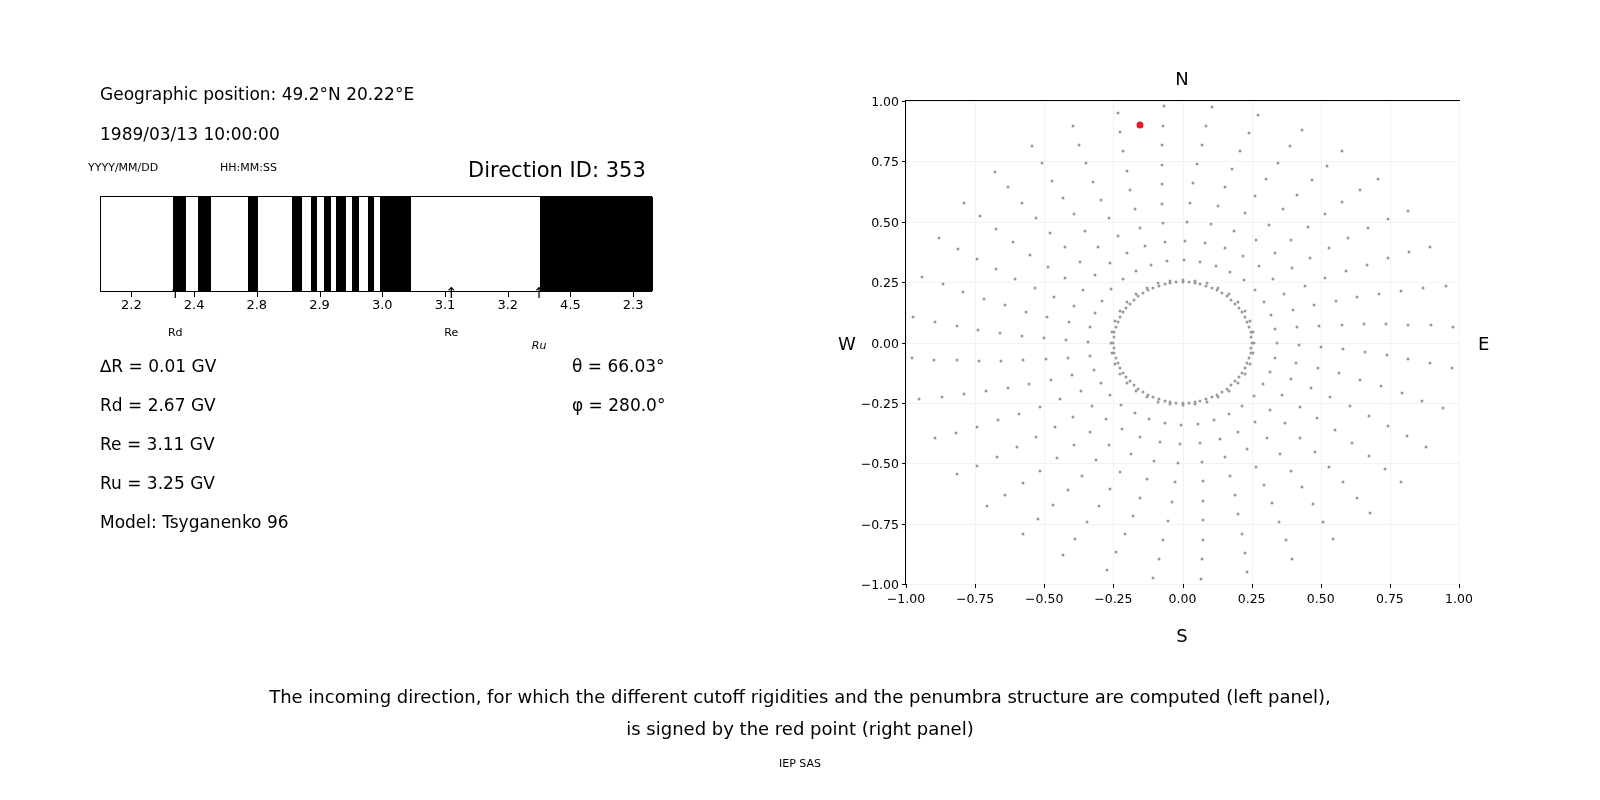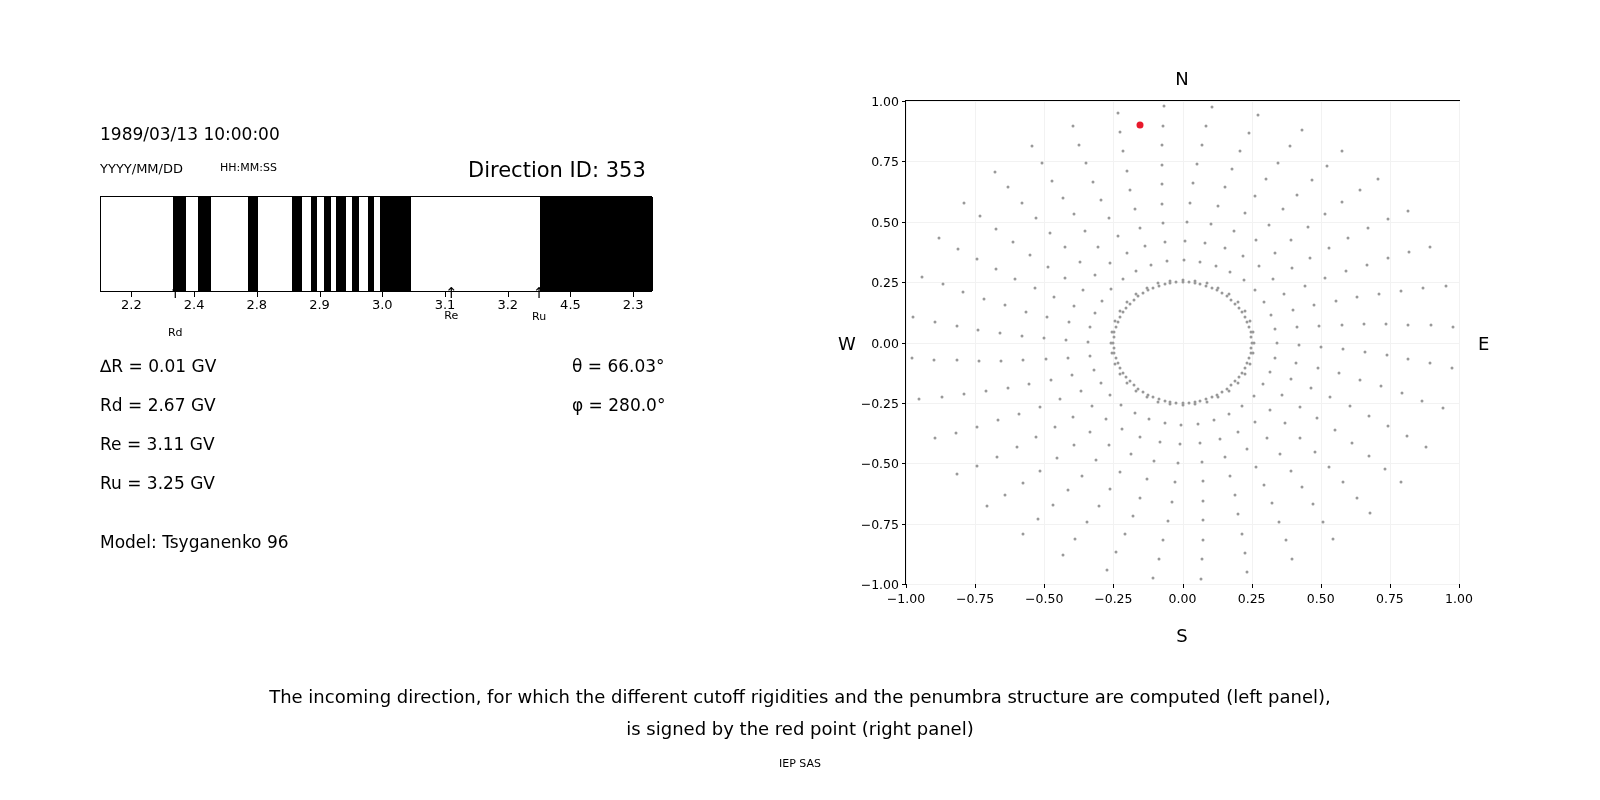--- a/index.html
+++ b/index.html
@@ -30,23 +30,23 @@
     left: 100px;
     top: 84px;
     font-size: 17px;
   }
   #datetime {
     left: 100px;
     top: 124px;
     font-size: 17px;
   }
   #fmt-date {
-    left: 100px;
+    left: 88px;
     top: 161px;
-    font-size: 13px;
+    font-size: 11px;
   }
   #fmt-time {
     left: 220px;
     top: 161px;
     font-size: 11px;
   }
   #dir-id {
     left: 468px;
     top: 158px;
     font-size: 21px;
@@ -220,20 +220,21 @@
     text-align: center;
     top: 757px;
     font-size: 11px;
   }
 </style>
 </head>
 <body>
 
 <div class="panel-left">
 
+  <div class="txt" id="geo-pos">Geographic position: 49.2°N 20.22°E</div>
   <div class="txt" id="datetime">1989/03/13 10:00:00</div>
   <div class="txt" id="fmt-date">YYYY/MM/DD</div>
   <div class="txt" id="fmt-time">HH:MM:SS</div>
   <div class="txt" id="dir-id">Direction ID: 353</div>
 
   <div class="penumbra-wrap" id="penumbra-bar">
       <div class="pen-band" style="left: 72.1364px; width: 12.5455px;"></div>
       <div class="pen-band" style="left: 97.2273px; width: 12.5455px;"></div>
       <div class="pen-band" style="left: 147.409px; width: 9.40909px;"></div>
       <div class="pen-band" style="left: 191.318px; width: 9.40909px;"></div>
@@ -263,33 +264,33 @@
       <div class="tick" style="left: 470.455px;"></div>
       <div class="ticklabel" style="left: 470.455px;">4.5</div>
       <div class="tick" style="left: 533.182px;"></div>
       <div class="ticklabel" style="left: 533.182px;">2.3</div>
       <div class="marker" style="left: 75.2727px; top: -4px;">
         <span class="arrow">↑</span>
         <span class="mlabel" style="margin-top: 28px;">Rd</span>
       </div>
       <div class="marker" style="left: 351.273px; top: -4px;">
         <span class="arrow">↑</span>
-        <span class="mlabel" style="margin-top: 11px;">Re</span>
+        <span class="mlabel" style="margin-top: 28px;">Re</span>
       </div>
       <div class="marker" style="left: 439.091px; top: -4px;">
         <span class="arrow">↑</span>
-        <span class="mlabel" style="margin-top: 12px;">Ru</span>
+        <span class="mlabel" style="margin-top: 41px; font-style: italic;">Ru</span>
       </div>
     </div>
 
   <div class="stat col1" style="top:356px">∆R = 0.01 GV</div>
   <div class="stat col1" style="top:395px">Rd = 2.67 GV</div>
   <div class="stat col1" style="top:434px">Re = 3.11 GV</div>
   <div class="stat col1" style="top:473px">Ru = 3.25 GV</div>
-  <div class="stat col1" style="top:532px">Model: Tsyganenko 96</div>
+  <div class="stat col1" style="top:512px">Model: Tsyganenko 96</div>
   <div class="stat col2" style="top:356px">θ = 66.03°</div>
   <div class="stat col2" style="top:395px">φ = 280.0°</div>
 </div>
 
 <div class="panel-right">
   <div class="compass" id="compass-n">N</div>
   <div class="compass" id="compass-s">S</div>
   <div class="compass" id="compass-w">W</div>
   <div class="compass" id="compass-e">E</div>
   <div class="plot-box" id="sky-plot" style="overflow: visible;">

